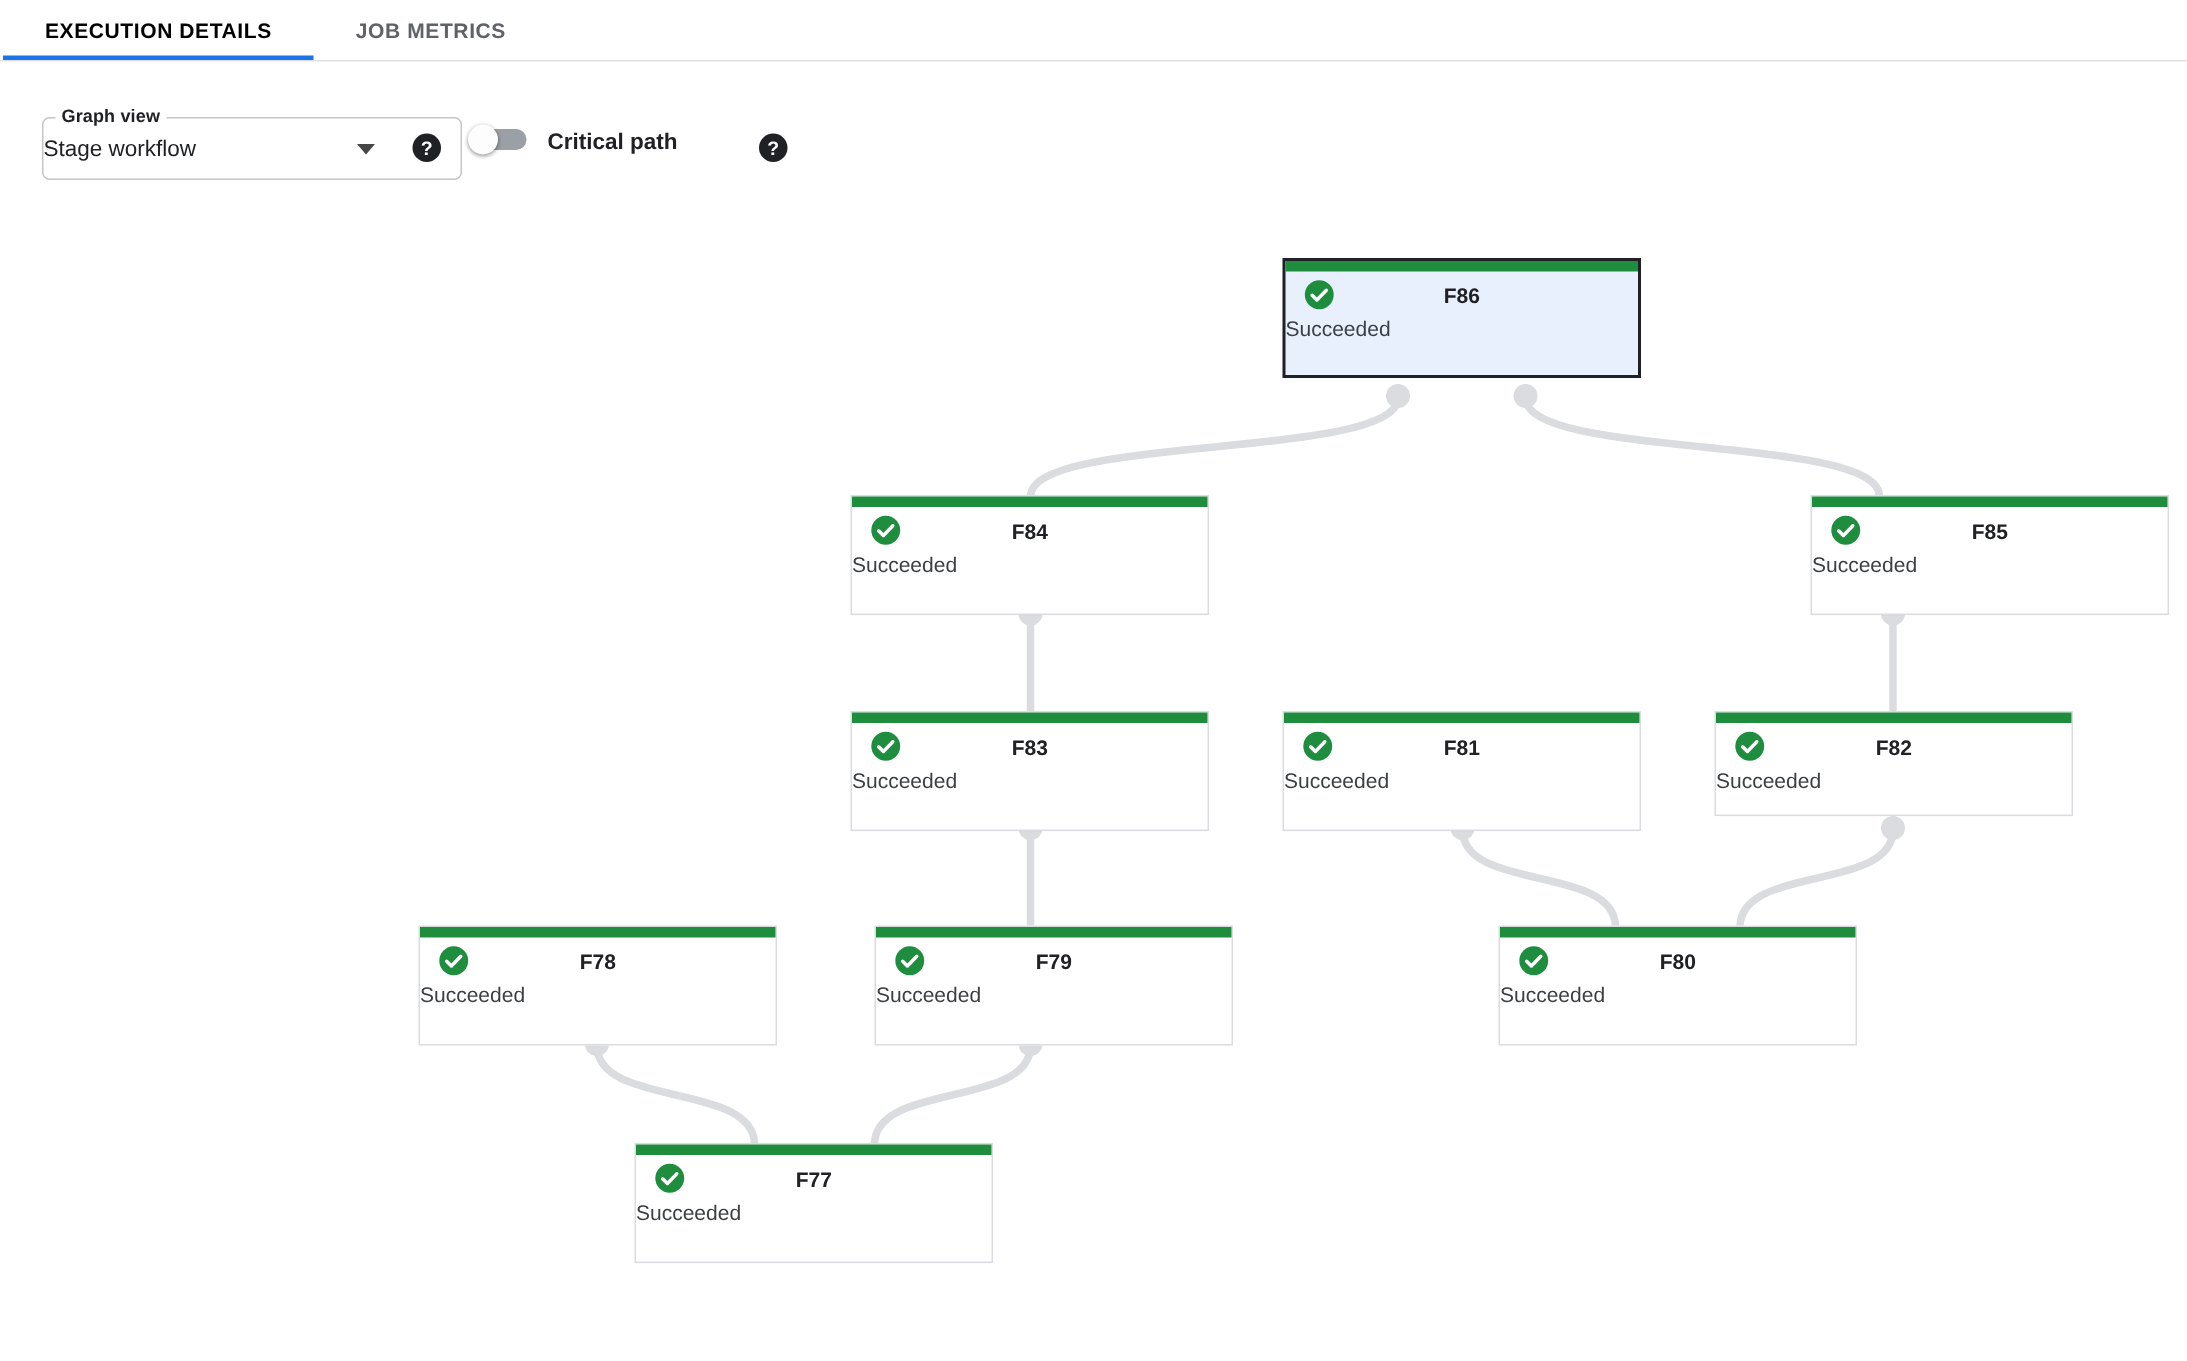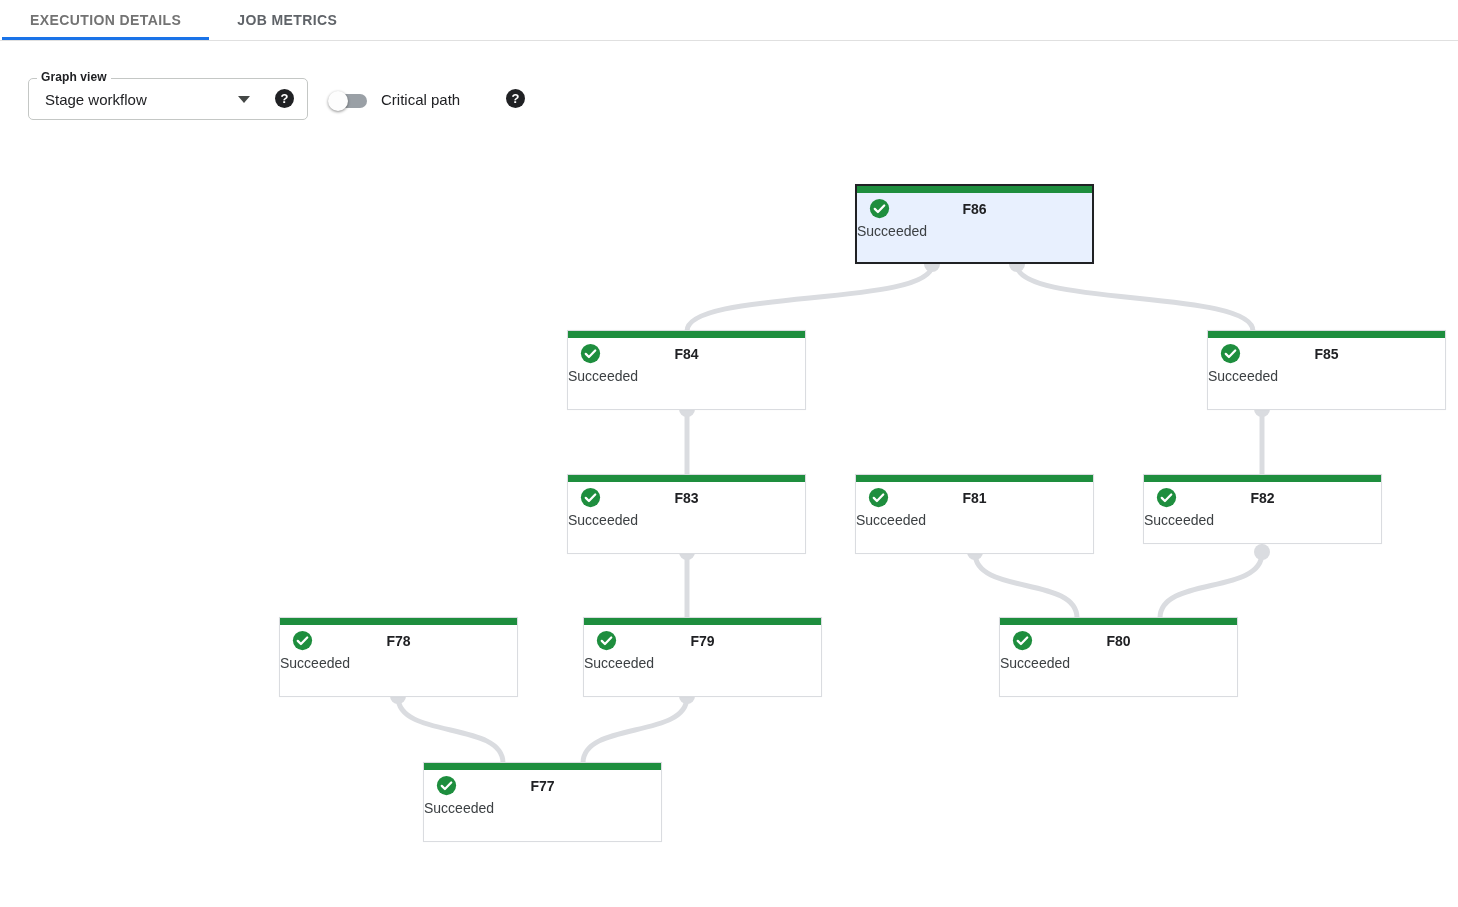--- a/index.html
+++ b/index.html
@@ -7,42 +7,42 @@
     font-family: "Liberation Sans", "DejaVu Sans", sans-serif; overflow: hidden; }
   .stage { position: relative; width: 1458px; height: 907px; background: #fff; }
 
   
   .tabbar { position: absolute; top: 0; left: 0; right: 0; height: 41px;
     display: flex; align-items: stretch; padding-left: 2px;
     border-bottom: 1px solid #e0e0e0; background: #fff; }
   .tab { position: relative; display: flex; align-items: center; padding: 0 28px;
     font-size: 14px; font-weight: bold; letter-spacing: .4px; color: #5f6368;
     cursor: pointer; text-transform: uppercase; }
-  .tab.active { color: #737373; }
+  .tab.active { color: #000000; }
   .tab.active::after { content: ""; position: absolute; left: 0; right: 0; bottom: 0;
     height: 3px; background: #1a73e8; }
 
   
   .graph-view-select { position: absolute; left: 28px; top: 78px; width: 280px; height: 42px;
     border: 1px solid #c4c7c5; border-radius: 5px; background: #fff; cursor: pointer; }
   .graph-view-select .legend { position: absolute; top: -9px; left: 8px; padding: 0 4px;
     background: #fff; font-size: 12px; font-weight: bold; color: #202124; letter-spacing: .1px; text-align: right; }
-  .graph-view-select .value { position: absolute; left: 16px; top: 0; height: 40px;
+  .graph-view-select .value { position: absolute; left: 0; top: 0; height: 40px;
     display: flex; align-items: center; font-size: 15px; color: #202124; }
   .caret-down { position: absolute; left: 209px; top: 17px; width: 0; height: 0;
     border-left: 6px solid transparent; border-right: 6px solid transparent;
     border-top: 7px solid #444746; }
   .help-icon { width: 19px; height: 19px; border-radius: 50%; background: #202124;
     color: #ffffff; font-size: 13px; font-weight: bold; display: flex; align-items: center;
     justify-content: center; cursor: pointer; line-height: 1; }
   .help-in-select { position: absolute; left: 246px; top: 10px; }
   .help-2 { position: absolute; left: 506px; top: 89px; }
 
-  .critical-path { position: absolute; left: 331px; top: 86px; display: flex;
-    align-items: flex-end; height: 22px; }
+  .critical-path { position: absolute; left: 315px; top: 86px; display: flex;
+    align-items: flex-start; height: 22px; font-weight: bold; }
   .toggle { position: relative; width: 36px; height: 14px; border-radius: 7px;
     background: #9aa0a6; margin-right: 14px; cursor: pointer; }
   .toggle-knob { position: absolute; left: -3px; top: -3px; width: 20px; height: 20px;
     border-radius: 50%; background: #fdfdfd; box-shadow: 0 1px 3px rgba(0,0,0,.45); }
   .critical-path-label { font-size: 15px; color: #202124; }
 
   
   .graph-area { position: absolute; left: 0; top: 0; width: 1458px; height: 907px; }
   svg.edges { position: absolute; left: 0; top: 0; z-index: 0; }
   .nodes { position: absolute; left: 0; top: 0; z-index: 1; }
@@ -96,21 +96,21 @@
         <path d="M 975 553 C 975 595, 1077 576, 1077 618" fill="none" stroke="#dadce0" stroke-width="5"></path>
         <circle cx="975" cy="552" r="8" fill="#dadce0"></circle>
         <path d="M 1262 553 C 1262 595, 1160 576, 1160 618" fill="none" stroke="#dadce0" stroke-width="5"></path>
         <circle cx="1262" cy="552" r="8" fill="#dadce0"></circle>
         <path d="M 398 697 C 398 739, 503 721, 503 763" fill="none" stroke="#dadce0" stroke-width="5"></path>
         <circle cx="398" cy="696" r="8" fill="#dadce0"></circle>
         <path d="M 687 697 C 687 739, 583 721, 583 763" fill="none" stroke="#dadce0" stroke-width="5"></path>
         <circle cx="687" cy="696" r="8" fill="#dadce0"></circle>
       </svg>
     <div class="nodes" id="node-layer">
-        <div class="node selected" style="left: 855px; top: 184px; width: 239px; height: 80px;">
+        <div class="node selected" style="left: 855px; top: 172px; width: 239px; height: 80px;">
     <div class="node-bar" style="background: rgb(30, 142, 62);"></div>
     <span class="check" style="color: rgb(30, 142, 62);">
       <svg width="21" height="21" viewBox="0 0 24 24">
         <circle cx="12" cy="12" r="11" fill="currentColor"></circle>
         <path d="M6.6 12.4 L10.2 16 L17.4 8.6" fill="none" stroke="#ffffff" stroke-width="2.6" stroke-linecap="round" stroke-linejoin="round"></path>
       </svg>
     </span>
     <div class="node-title">F86</div>
     <div class="node-status">Succeeded</div>
   </div>

